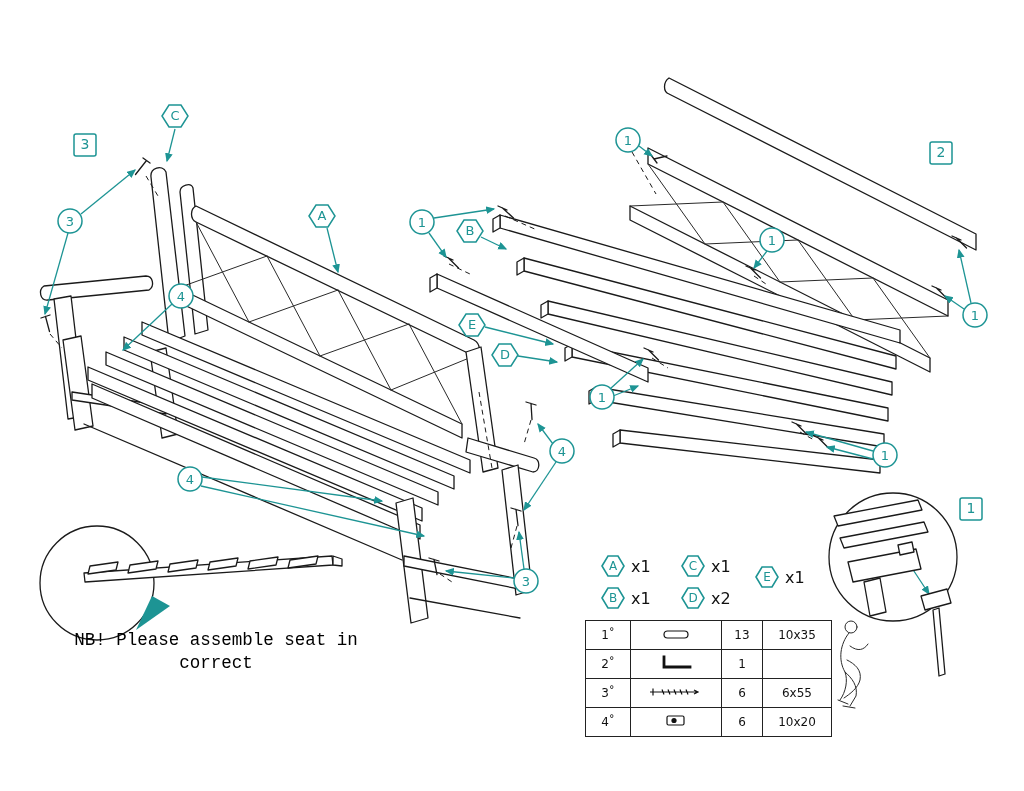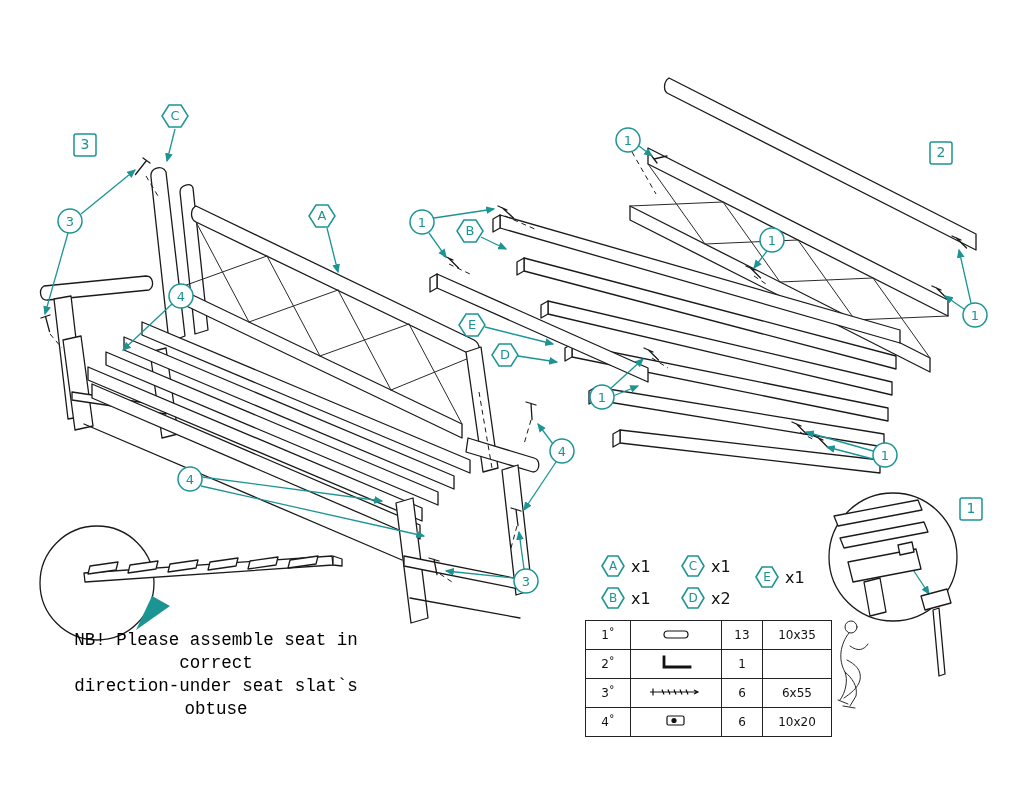--- a/index.html
+++ b/index.html
@@ -304,14 +304,13 @@
         </td>
         <td class="c-qty">6</td>
         <td class="c-size">10x20</td>
       </tr>
     </tbody>
   </table>
 </div>
 
 <div class="note">
   <div>NB! Please assemble seat in correct</div>
-  <div>direction-under seat slat`s obtuse</div>
 </div>
 
 </body></html>

